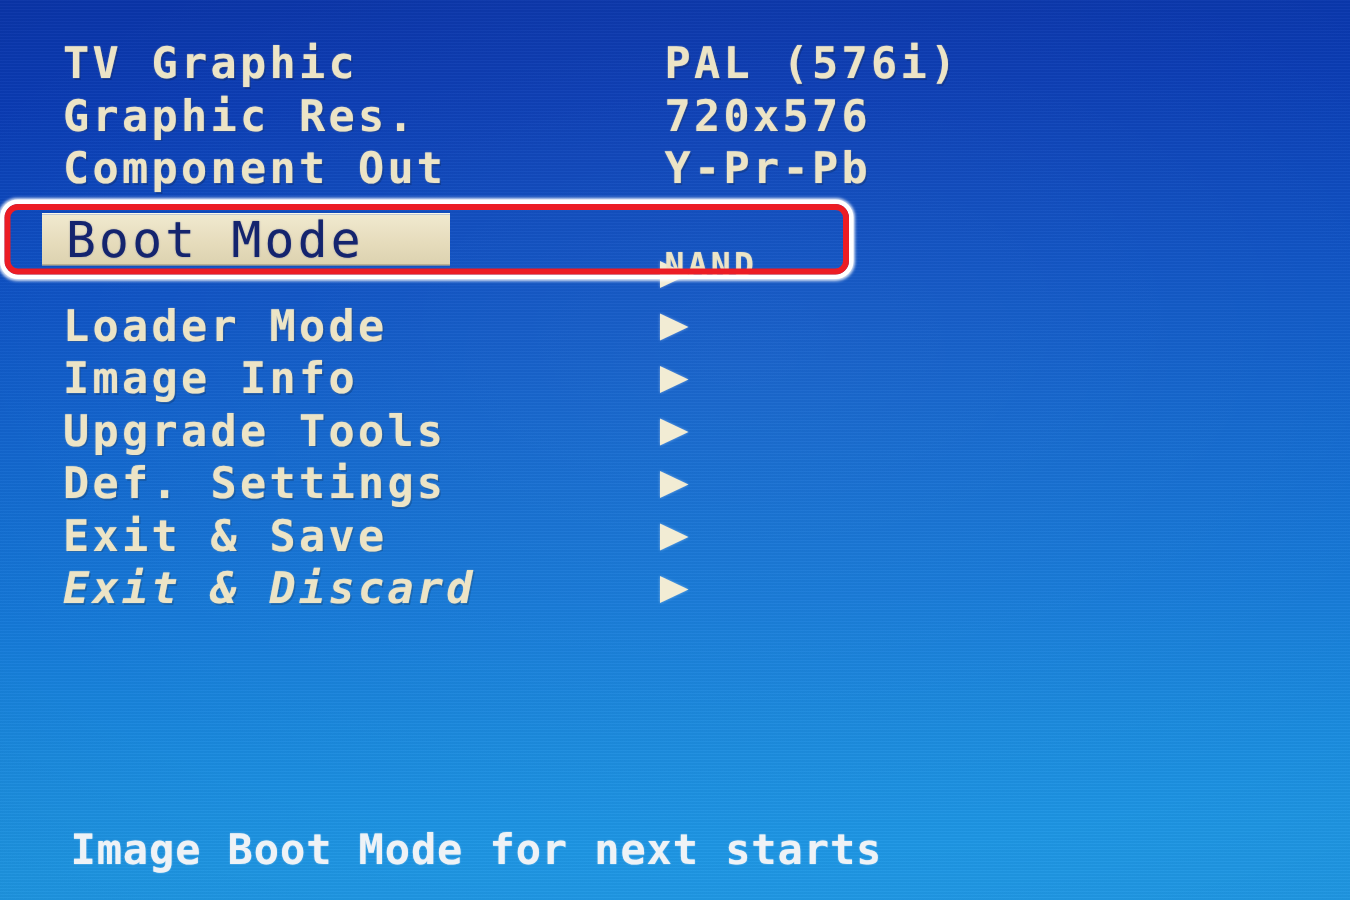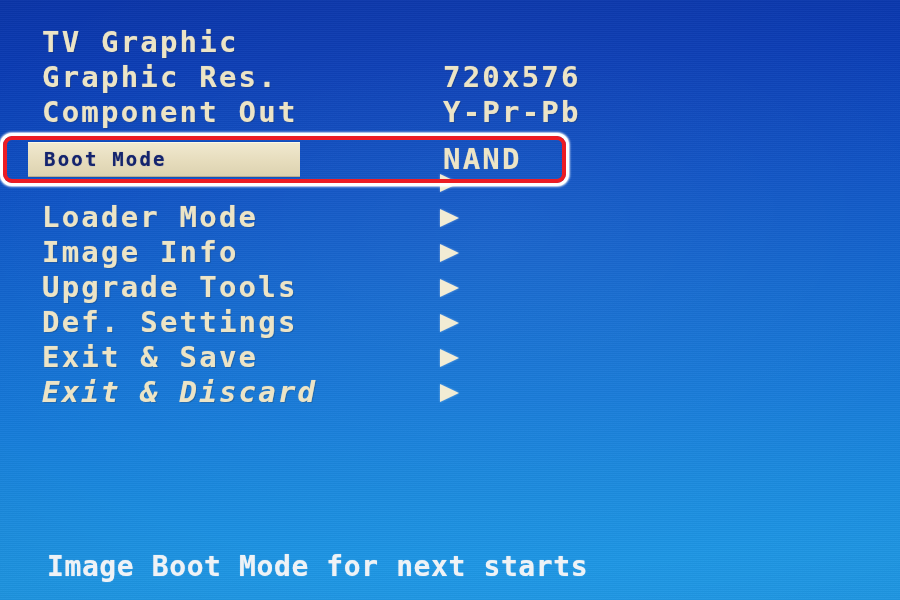--- a/index.html
+++ b/index.html
@@ -115,37 +115,37 @@
     z-index: 4;
   }
 
   #sel-label {
     position: absolute;
     left: 44px;
     top: 142px;
     height: 35px;
     line-height: 35px;
     font-family: "DejaVu Sans Mono", monospace;
-    font-size: 19px;
-    font-weight: bold;
+    font-size: 33px;
+    font-weight: normal;
     letter-spacing: 2.2px;
     white-space: pre;
     color: #14246e;
     z-index: 6;
     text-shadow: 0 0 1px rgba(20,36,110,.5);
   }
 
   #sel-value {
     position: absolute;
     left: 443px;
-    top: 142px;
+    top: 160px;
     height: 35px;
     line-height: 35px;
     font-family: "DejaVu Sans Mono", monospace;
-    font-size: 29px;
+    font-size: 22px;
     font-weight: bold;
     letter-spacing: 2.2px;
     white-space: pre;
     color: #ece4c6;
     z-index: 6;
     text-shadow: 0 0 1px rgba(236,228,198,0.55);
   }
 
   
   #callout {
@@ -181,20 +181,21 @@
   }
 </style>
 </head>
 <body>
 
 <div id="screen">
 
   <div id="menu">
       <div class="row" style="top: 25px;">
         <div class="rowlabel">TV Graphic</div>
+        <div class="rowvalue">PAL (576i)</div>
       </div>
       <div class="row" style="top: 60px;">
         <div class="rowlabel">Graphic Res.</div>
         <div class="rowvalue">720x576</div>
       </div>
       <div class="row" style="top: 95px;">
         <div class="rowlabel">Component Out</div>
         <div class="rowvalue">Y-Pr-Pb</div>
       </div>
       <div class="row" style="top: 165px;">

